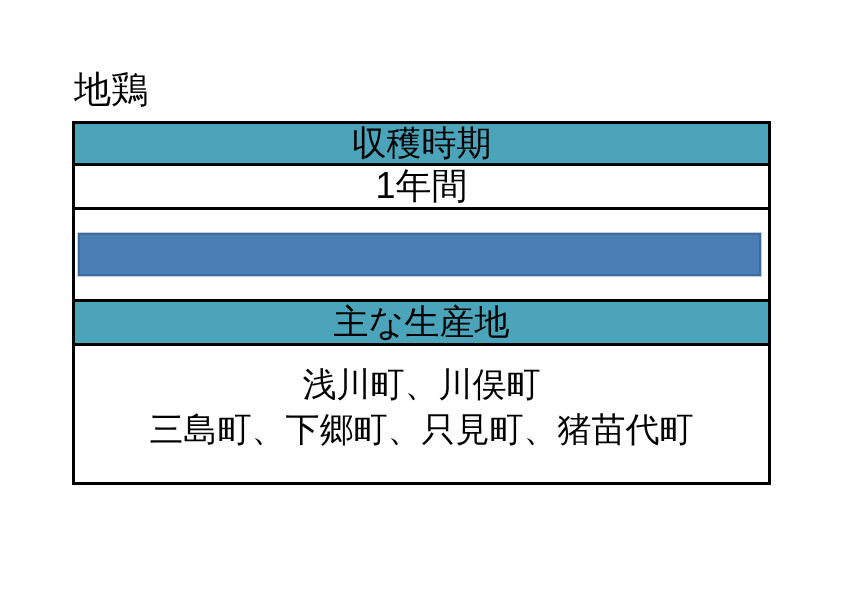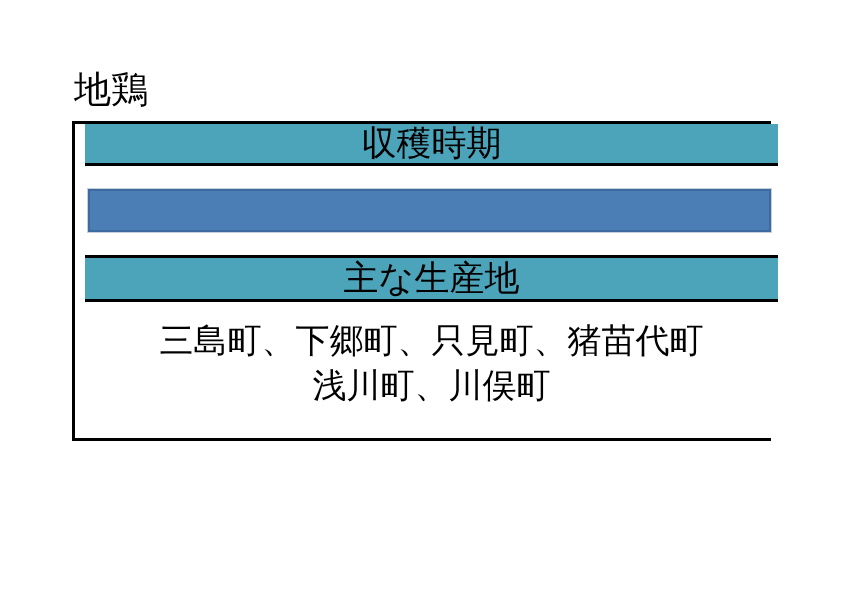--- a/index.html
+++ b/index.html
@@ -32,21 +32,20 @@
     position: absolute;
     left: 72px;
     top: 121px;
     width: 693px;
     border: 3px solid var(--table_border, #000);
     background: #ffffff;
   }
   .row {
     width: 100%;
     box-sizing: border-box;
-    margin-left: 10px;
   }
   .row + .row {
     border-top: 3px solid var(--table_border, #000);
   }
   .row-header {
     height: 39px;
     background: var(--header_bg, #4BA4B9);
     display: flex;
     align-items: center;
     justify-content: center;
@@ -93,25 +92,26 @@
 </style>
 </head>
 <body>
 
 <div class="stage">
   <div class="title">地鶏</div>
 
   <div class="card">
     <div class="row row-header">収穫時期</div>
 
+    <div class="row row-value">1年間</div>
 
     <div class="row row-bar">
       <div class="season-bar"></div>
     </div>
 
     <div class="row row-header row-header2">主な生産地</div>
 
     <div class="row row-producers">
+      <div>浅川町、川俣町</div>
       <div>三島町、下郷町、只見町、猪苗代町</div>
-      <div>浅川町、川俣町</div>
     </div>
   </div>
 </div>
 
 </body></html>

